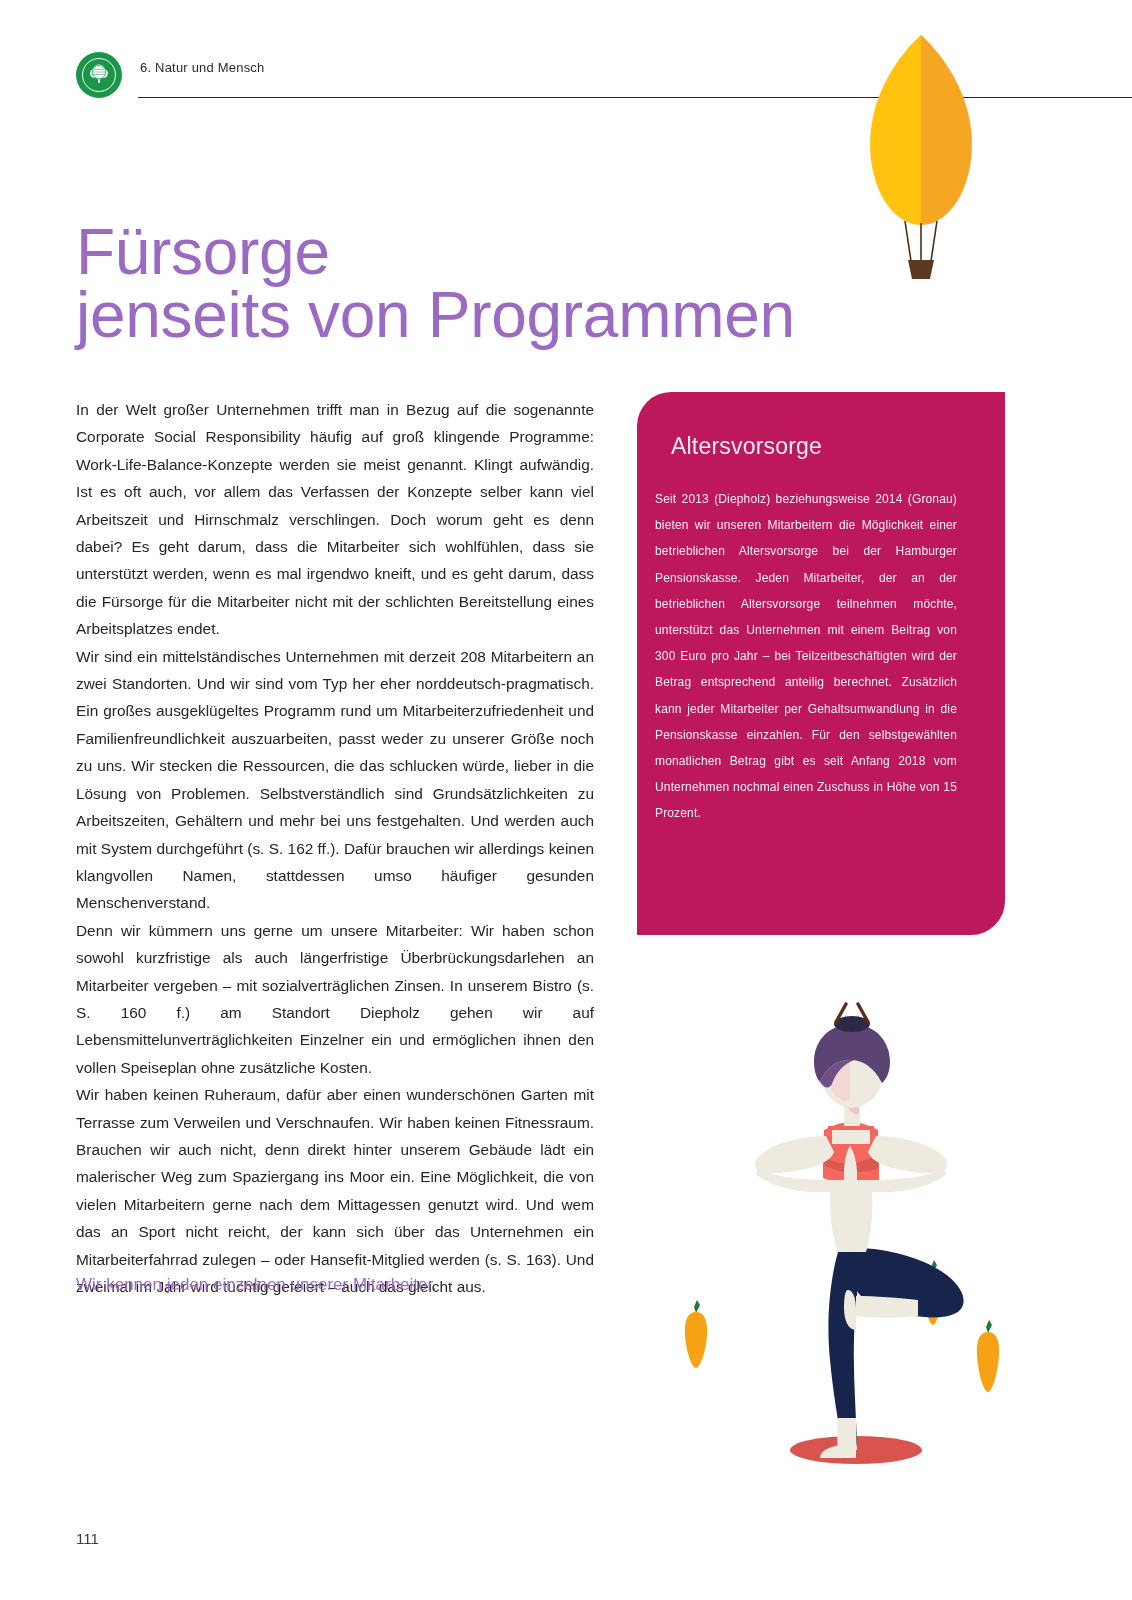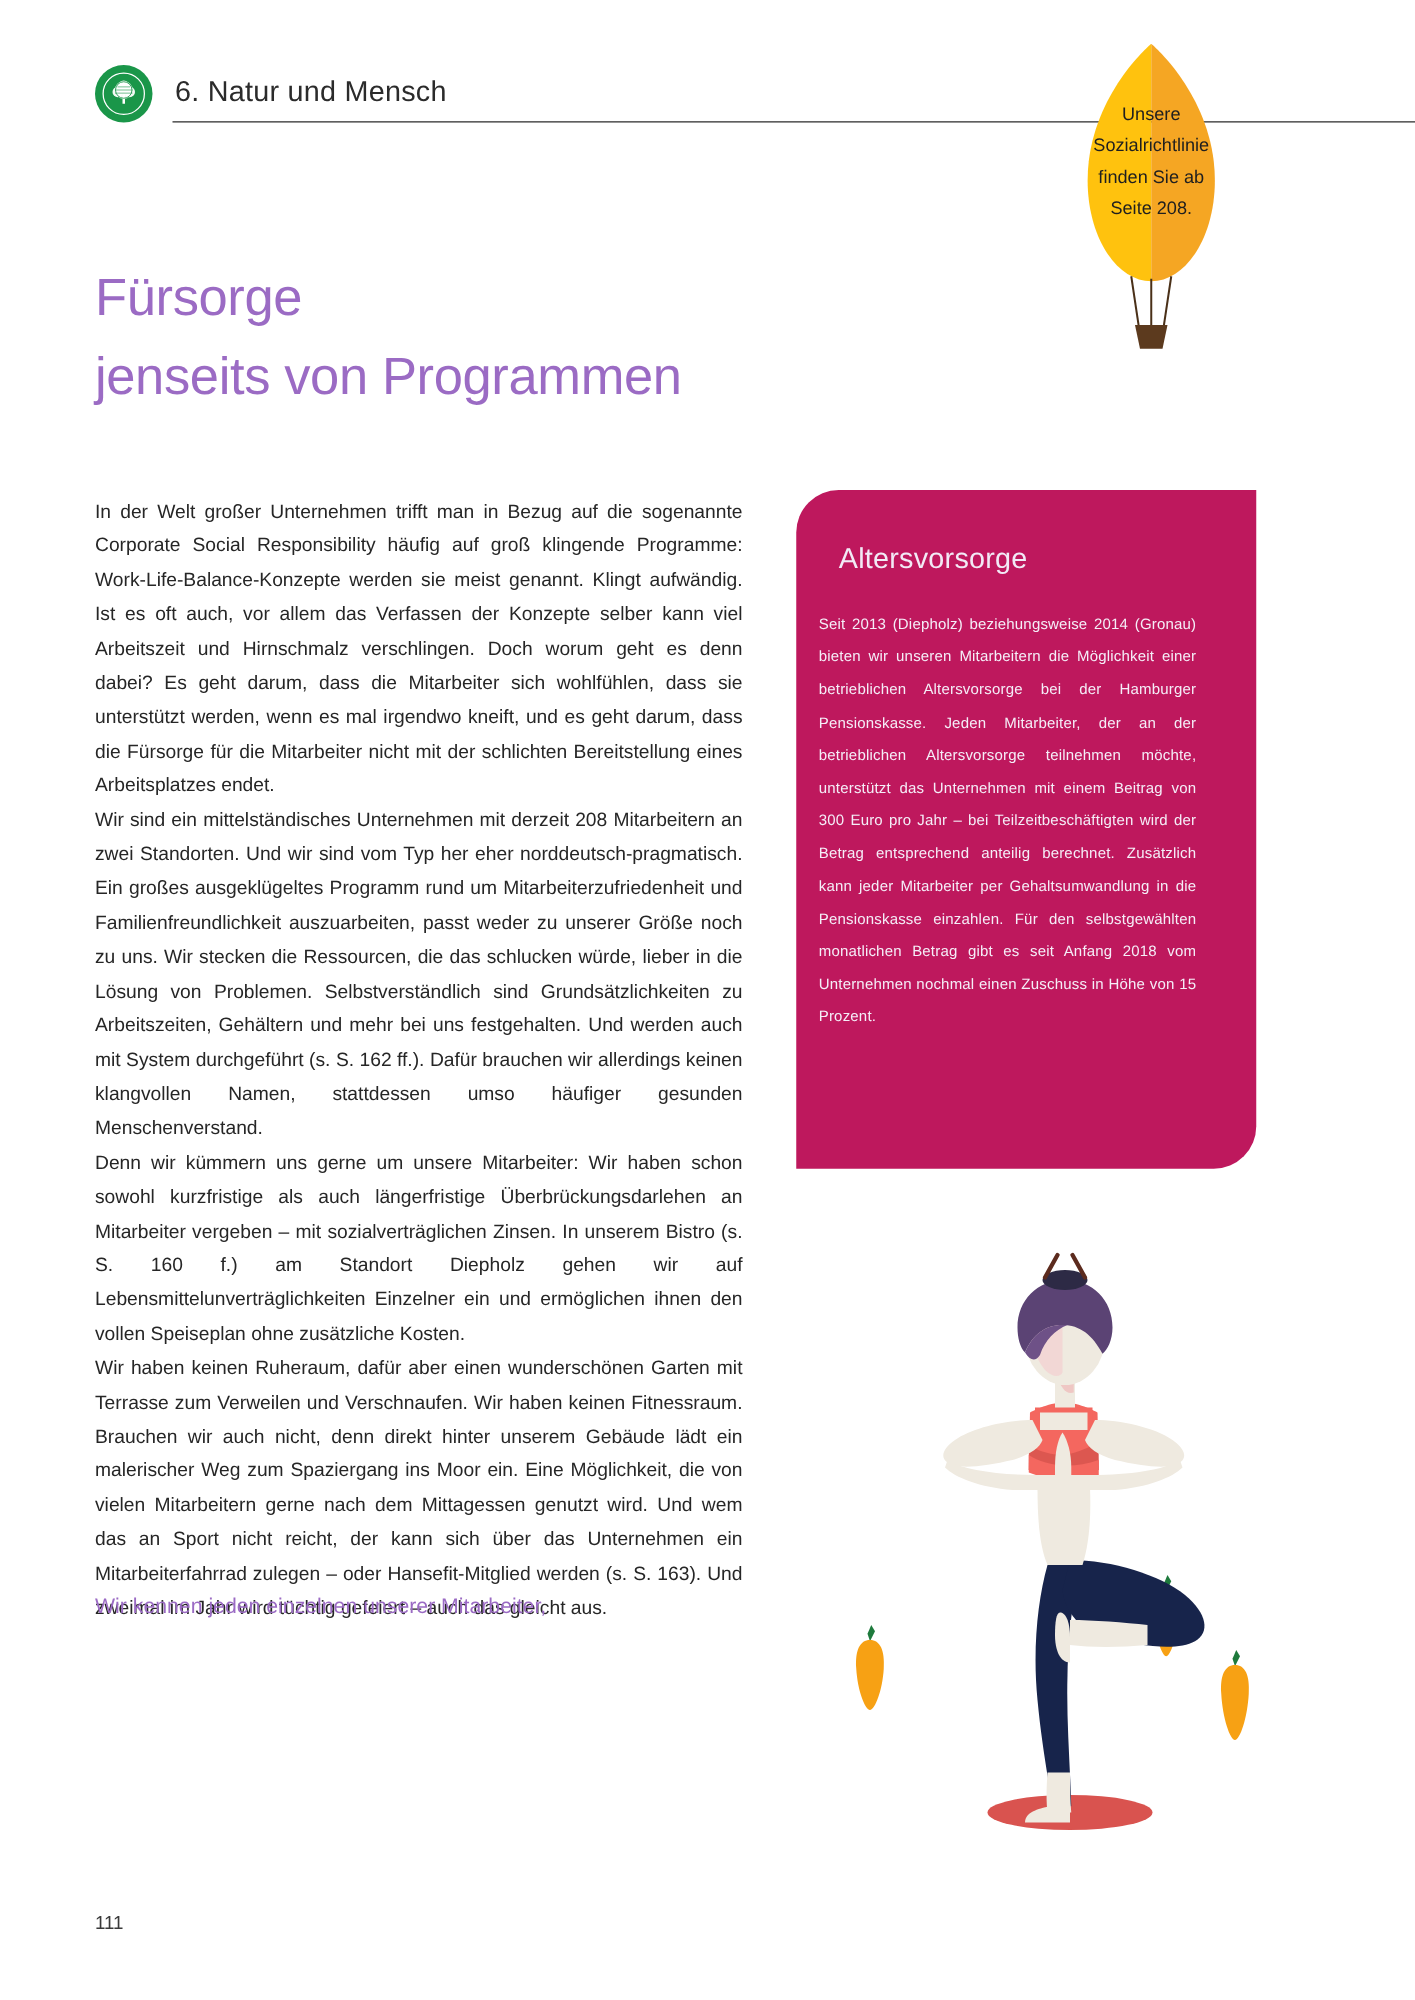--- a/index.html
+++ b/index.html
@@ -25,21 +25,21 @@
     width: 34px; height: 34px;
     border-radius: 50%;
     border: 1.5px solid #ffffff;
     position: relative;
     display: flex; align-items: center; justify-content: center;
   }
   .logo-seal svg { display: block; }
   .header-title {
     position: absolute;
     left: 140px; top: 60px;
-    font-size: 23px;
+    font-size: 13px;
     letter-spacing: 0.2px;
     color: #2b2b2b;
     white-space: nowrap;
   }
   .header-rule {
     position: absolute;
     left: 138px; top: 97px;
     width: 994px; height: 1px;
     background: #2b2b2b;
   }
@@ -62,21 +62,21 @@
     z-index: 6;
     pointer-events: none;
   }
 
   
   .page-title {
     position: absolute;
     left: 76px; top: 178px;
     width: 800px;
     color: #9b6bc4;
-    font-size: 42px;
+    font-size: 64px;
     line-height: 63px;
     font-weight: 400;
     letter-spacing: -0.3px;
   }
   .page-title .l2 { display: block; }
 
   
   .body-col {
     position: absolute;
     left: 76px; top: 396px;
@@ -166,26 +166,20 @@
     <path d="M71 2 C71 2 28 38 21 96 C15 148 40 192 71 192 Z" fill="#FFC20E"></path>
 
     <path d="M71 2 C71 2 114 38 121 96 C127 148 102 192 71 192 Z" fill="#F5A623"></path>
 
     <path d="M55 188 L61 228" stroke="#4A3018" stroke-width="1.6" fill="none"></path>
     <path d="M87 188 L81 228" stroke="#4A3018" stroke-width="1.6" fill="none"></path>
     <path d="M71 190 L71 228" stroke="#4A3018" stroke-width="1.6" fill="none"></path>
 
     <path d="M58 227 L84 227 L80 246 L62 246 Z" fill="#5C3A1E"></path>
   </svg>
-  <div class="balloon-text">
-    <div>Unsere</div>
-    <div>Sozialrichtlinie</div>
-    <div>finden Sie ab</div>
-    <div>Seite 208.</div>
-  </div>
 </div>
 
 <h1 class="page-title">
   <span class="l1">Fürsorge</span>
   <span class="l2">jenseits von Programmen</span>
 </h1>
 
 <div class="body-col">
   <p>In der Welt großer Unternehmen trifft man in Bezug auf die sogenannte Corporate Social Responsibility häufig auf groß klingende Programme: Work-Life-Balance-Konzepte werden sie meist genannt. Klingt aufwändig. Ist es oft auch, vor allem das Verfassen der Konzepte selber kann viel Arbeitszeit und Hirnschmalz verschlingen. Doch worum geht es denn dabei? Es geht darum, dass die Mitarbeiter sich wohlfühlen, dass sie unterstützt werden, wenn es mal irgendwo kneift, und es geht darum, dass die Fürsorge für die Mitarbeiter nicht mit der schlichten Bereitstellung eines Arbeitsplatzes endet.</p>
   <p>Wir sind ein mittelständisches Unternehmen mit derzeit 208 Mitarbeitern an zwei Standorten. Und wir sind vom Typ her eher norddeutsch-pragmatisch. Ein großes ausgeklügeltes Programm rund um Mitarbeiterzufriedenheit und Familienfreundlichkeit auszuarbeiten, passt weder zu unserer Größe noch zu uns. Wir stecken die Ressourcen, die das schlucken würde, lieber in die Lösung von Problemen. Selbstverständlich sind Grundsätzlichkeiten zu Arbeitszeiten, Gehältern und mehr bei uns festgehalten. Und werden auch mit System durchgeführt (s. S. 162 ff.). Dafür brauchen wir allerdings keinen klangvollen Namen, stattdessen umso häufiger gesunden Menschenverstand.</p>

